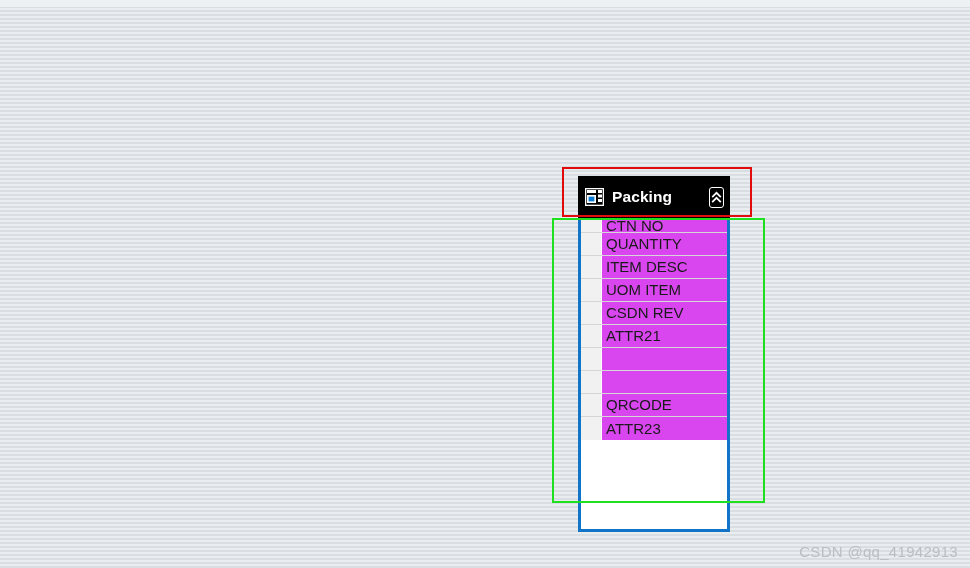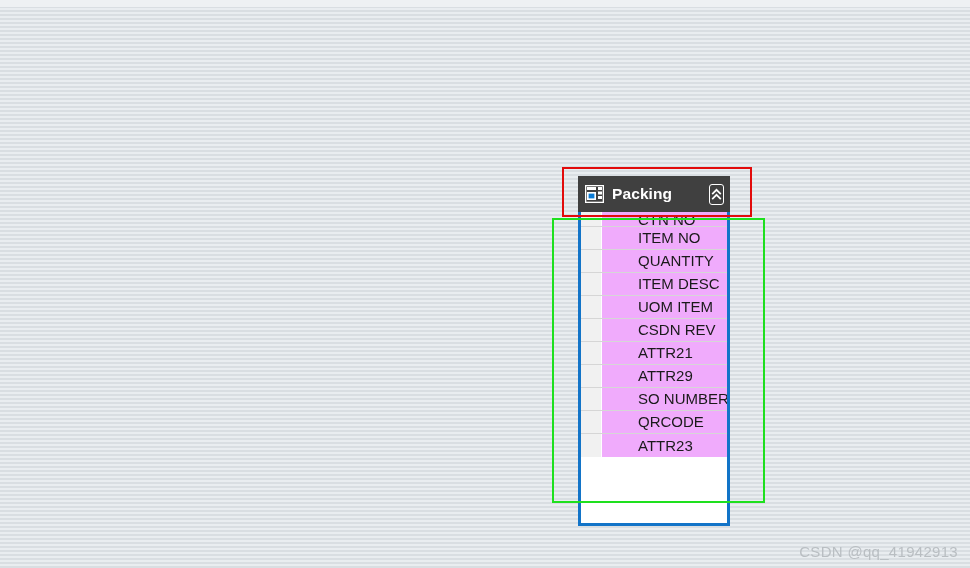--- a/index.html
+++ b/index.html
@@ -66,22 +66,22 @@
   
   #packing-panel {
     position: absolute;
     left: 578px;
     top: 176px;
     width: 152px;
     z-index: 20;
   }
 
   #packing-titlebar {
-    height: 36px;
-    background: #404040;
+    height: 42px;
+    background: #000000;
     display: flex;
     align-items: center;
     padding: 0 6px 0 7px;
     box-sizing: border-box;
     position: relative;
     z-index: 30;
   }
 
   #panel-icon {
     width: 19px;
@@ -126,23 +126,22 @@
     z-index: 10;
     height: 316px;
     overflow: hidden;
   }
 
   .field-row {
     display: flex;
     height: 23px;
     box-sizing: border-box;
     border-bottom: 1px solid #d6d6d6;
-    background: #f0abfc;
+    background: #d946ef;
     align-items: center;
-    gap: 32px;
   }
   .field-row:last-child { border-bottom: none; }
 
   .row-gutter {
     width: 21px;
     flex: 0 0 21px;
     height: 100%;
     background: #f1f1f1;
     border-right: 1px solid #ffffff;
     box-sizing: border-box;
@@ -217,24 +216,20 @@
     </span>
   </div>
 
   <div id="field-list">
 
     <div class="field-row clipped">
       <span class="row-gutter"></span>
       <span class="row-label">CTN NO</span>
     </div>
 
-    <div class="field-row">
-      <span class="row-gutter"></span>
-      <span class="row-label">ITEM NO</span>
-    </div>
 
     <div class="field-row">
       <span class="row-gutter"></span>
       <span class="row-label">QUANTITY</span>
     </div>
 
     <div class="field-row">
       <span class="row-gutter"></span>
       <span class="row-label">ITEM DESC</span>
     </div>
@@ -249,27 +244,25 @@
       <span class="row-label">CSDN REV</span>
     </div>
 
     <div class="field-row">
       <span class="row-gutter"></span>
       <span class="row-label">ATTR21</span>
     </div>
 
     <div class="field-row">
       <span class="row-gutter"></span>
-      <span class="row-label">ATTR29</span>
-    </div>
-
-
-    <div class="field-row">
-      <span class="row-gutter"></span>
-      <span class="row-label">SO NUMBER</span>
+    </div>
+
+
+    <div class="field-row">
+      <span class="row-gutter"></span>
     </div>
 
     <div class="field-row">
       <span class="row-gutter"></span>
       <span class="row-label">QRCODE</span>
     </div>
 
     <div class="field-row">
       <span class="row-gutter"></span>
       <span class="row-label">ATTR23</span>

